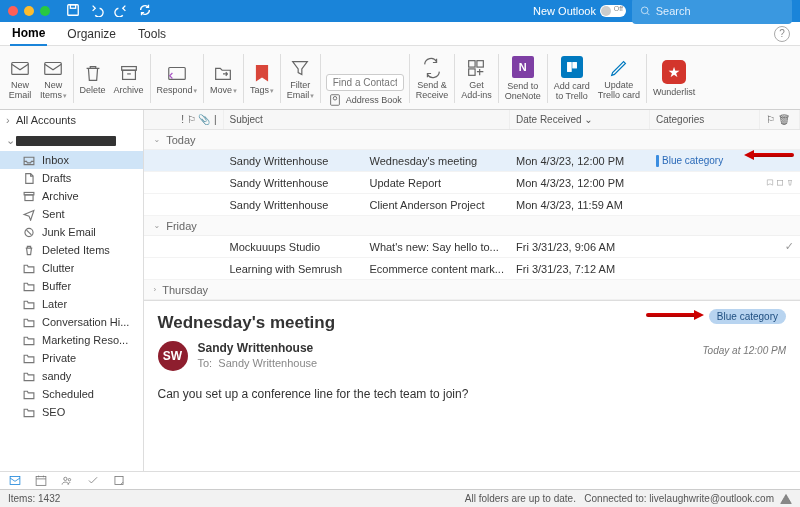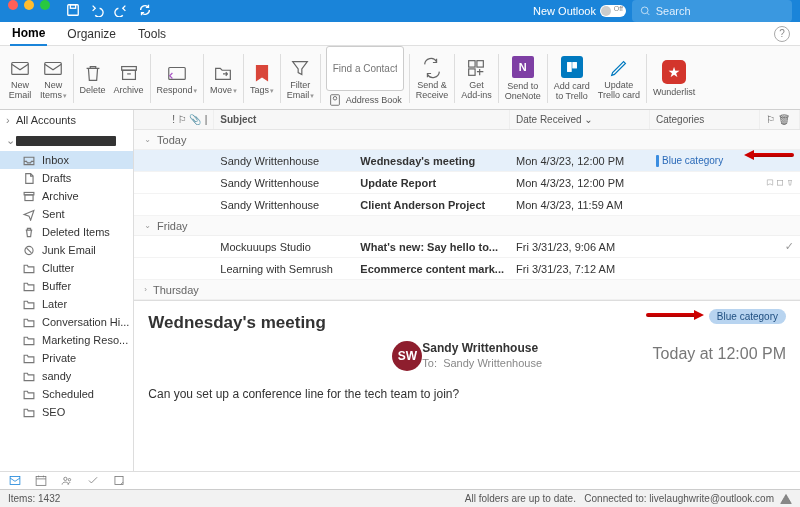--- a/index.html
+++ b/index.html
@@ -1,19 +1,19 @@
 <!DOCTYPE html>
 <html><head>
 <meta charset="utf-8">
 <style>
   * { box-sizing: border-box; margin: 0; padding: 0; font-family: -apple-system, "Segoe UI", Helvetica, Arial, sans-serif; }
   body { width: 800px; height: 507px; overflow: hidden; background: #fff; font-size: 11px; color: #333; }
 
   
-  .titlebar { height: 22px; background: #1a84d9; display: flex; padding: 0 8px; gap: 6px; color: #fff; }
+  .titlebar { height: 22px; background: #1a84d9; display: flex; align-items: center; padding: 0 8px; gap: 6px; color: #fff; }
   .traffic { display: flex; gap: 6px; margin-right: 10px; }
   .traffic span { width: 10px; height: 10px; border-radius: 50%; }
   .t-red { background:#ff5f57; } .t-yel { background:#febc2e; } .t-grn { background:#28c840; }
   .tb-icons { display:flex; gap:10px; align-items:center; }
   .tb-icons svg { width:14px; height:14px; stroke:#fff; fill:none; stroke-width:1.5; }
   .tb-spacer { flex:1; }
   .new-outlook { display:flex; align-items:center; gap:4px; font-size:11px; }
   .toggle { width:26px; height:12px; background:#fff; border-radius:6px; position:relative; }
   .toggle::after{ content:"Off"; font-size:7px; position:absolute; right:3px; top:0; color:#888;}
   .toggle::before{ content:""; width:10px; height:10px; background:#ccc; border-radius:50%; position:absolute; left:1px; top:1px;}
@@ -28,21 +28,21 @@
   .menutabs .tab.active { font-weight:600; border-bottom:2px solid #1a84d9; color:#000; }
   .help-q { margin-left:auto; width:16px; height:16px; border:1px solid #aaa; border-radius:50%; display:flex; align-items:center; justify-content:center; font-size:10px; color:#888;}
 
   
   .ribbon { height:64px; display:flex; align-items:stretch; border-bottom:1px solid #d0d0d0; padding:4px 4px 2px 4px; background:#fafafa; }
   .rgroup { display:flex; flex-direction:column; align-items:center; justify-content:flex-end; padding:0 3px; }
   .ritem { display:flex; flex-direction:column; align-items:center; justify-content:center; gap:2px; padding:2px 4px; min-width:32px; cursor:pointer;}
   .ritem svg, .ritem .isvg { width:22px; height:22px; stroke:#666; fill:none; stroke-width:1.3; }
   .ritem .lbl { font-size:9px; text-align:center; line-height:1.1; color:#555; white-space:pre;}
   .rsep { width:1px; background:#ddd; margin:4px 2px; }
-  .find-contact { border:1px solid #ccc; border-radius:3px; font-size:10px; padding:16px 6px; color:#aaa; margin-bottom:2px; width:78px;}
+  .find-contact { border:1px solid #ccc; border-radius:3px; font-size:10px; padding:2px 6px; color:#aaa; margin-bottom:2px; width:78px;}
   .ab { display:flex; align-items:center; gap:4px; font-size:9px; color:#555; cursor:pointer;}
   .ab svg { width:14px; height:14px; stroke:#666; fill:none;}
   .wlist { width:24px; height:24px; background:#d3352c; border-radius:5px; display:flex; align-items:center; justify-content:center; margin-bottom:2px;}
   .wlist::before{content:"★"; color:#fff; font-size:14px;}
   .trello { width:22px; height:22px; background:#0079bf; border-radius:3px; display:flex; align-items:center; justify-content:center; margin-bottom:2px;}
   .trello svg { stroke:#fff; fill:#fff; }
   .onenote { width:22px; height:22px; background:#7e3fa4; border-radius:2px; display:flex; align-items:center; justify-content:center; color:#fff; font-size:11px; font-weight:bold; margin-bottom:2px;}
 
   
   .main { display:flex; height:calc(507px - 22px - 24px - 64px - 18px - 18px); }
@@ -55,42 +55,42 @@
   .folder.sel { background:#cfe4f7; }
   .folder svg { width:14px; height:13px; stroke:#777; fill:none; stroke-width:1.4;}
   .folder .flbl { white-space:nowrap; overflow:hidden; text-overflow:ellipsis;}
   .redact { background:#333; height:10px; width:100px; border-radius:1px;}
 
   
   .mailcol { flex:1; display:flex; flex-direction:column; border-right:none;}
   .listhdr { height:20px; display:flex; align-items:center; border-bottom:1px solid #e5e5e5; font-size:10px; color:#555; background:#f7f7f7;}
   .listhdr > div { padding:0 6px; border-right:1px solid #eee; display:flex; align-items:center; height:100%;}
   .col-flags{ width:80px; justify-content:flex-end; gap:4px;}
-  .col-from{ width:140px;} .col-subj{ flex:1; min-width:120px;font-weight:bold;} .col-date{ width:140px;} .col-cat{ width:110px;} .col-act{ width:40px; gap:2px;}
+  .col-from{ width:140px;} .col-subj{ flex:1; min-width:120px;} .col-date{ width:140px;} .col-cat{ width:110px;} .col-act{ width:40px; gap:2px;}
   .grp { height:20px; display:flex; align-items:center; gap:6px; padding-left:10px; background:#fafafa; font-size:11px; color:#666; border-bottom:1px solid #f0f0f0;}
   .grp .chev{ font-size:8px; color:#999;}
   .row { height:22px; display:flex; align-items:center; border-bottom:1px solid #f3f3f3; font-size:11px; cursor:pointer;}
   .row.sel { background:#e6f0fa; }
   .row > div { padding:0 6px; white-space:nowrap; overflow:hidden; text-overflow:ellipsis;}
   .cat-chip { font-size:10px; color:#2a6ab8; display:flex; align-items:center; gap:3px;}
   .cat-chip::before{ content:""; width:3px; height:12px; background:#3a8de0; border-radius:1px; display:inline-block;}
   .row-icons{ display:flex; gap:2px; justify-content:flex-end;}
   .row-icons svg{ width:11px; height:11px; stroke:#aaa; fill:none;}
 
   
   .reading { flex:1; border-top:1px solid #ddd; padding:8px 14px; position:relative; overflow:hidden;}
   .reading h2{ font-size:17px; font-weight:700; margin:4px 0 8px 0; }
   .cat-badge{ position:absolute; top:8px; right:14px; background:#b8d4f0; color:#1f4f80; font-size:10px; padding:2px 8px; border-radius:9px;}
-  .from-row{ display:flex; align-items:flex-start; justify-content:center;}
+  .from-row{ display:flex; align-items:flex-start; gap:10px;}
   .avatar{ width:30px; height:30px; border-radius:50%; background:#8e1e2e; color:#fff; font-size:12px; font-weight:600; display:flex; align-items:center; justify-content:center;}
   .from-info{ font-size:11px;}
   .from-info .sender{ font-weight:600; font-size:12px;}
   .from-info .to{ color:#888; margin-top:2px;}
   .msg-body{ margin-top:16px; font-size:12px;}
-  .timestamp{ position:absolute; right:14px; top:44px; font-size:16px; color:#777;}
+  .timestamp{ position:absolute; right:14px; top:44px; font-size:10px; color:#777;font-style:italic;}
   .red-arrow{ position:absolute; height:8px; pointer-events:none;}
   .red-arrow .shaft{ height:4px; background:linear-gradient(#d00,#a00); border-radius:2px; position:absolute; top:2px; left:0; right:8px;}
   .red-arrow .head{ width:0; height:0; border-top:5px solid transparent; border-bottom:5px solid transparent; border-left:10px solid #c00; position:absolute; right:0; top:-1px;}
   .red-arrow.left .head{ border-left:none; border-right:10px solid #c00; left:0; right:auto;}
   .red-arrow.left .shaft{ left:8px; right:0;}
 
   
   .viewbar{ height:18px; border-top:1px solid #ddd; display:flex; align-items:center; gap:12px; padding-left:8px;}
   .viewbar svg{ width:14px; height:13px; stroke:#777; fill:none; cursor:pointer;}
   .viewbar .sel{ stroke:#1a84d9;}
@@ -304,30 +304,30 @@
           <span class="flbl">Archive</span>
         </div>
         <div class="folder">
           <svg viewBox="0 0 16 16">
             <path d="M2 8l12-5-4 12-2-5z"></path>
           </svg>
           <span class="flbl">Sent</span>
         </div>
         <div class="folder">
           <svg viewBox="0 0 16 16">
-            <path d="M4 5h8M6 5V3h4v2M5 5l1 8h4l1-8"></path>
-          </svg>
-          <span class="flbl">Deleted Items</span>
-        </div>
-        <div class="folder">
-          <svg viewBox="0 0 16 16">
             <circle cx="8" cy="8" r="5"></circle>
             <path d="M5 5l6 6"></path>
           </svg>
           <span class="flbl">Junk Email</span>
+        </div>
+        <div class="folder">
+          <svg viewBox="0 0 16 16">
+            <path d="M4 5h8M6 5V3h4v2M5 5l1 8h4l1-8"></path>
+          </svg>
+          <span class="flbl">Deleted Items</span>
         </div>
         <div class="folder">
           <svg viewBox="0 0 16 16">
             <path d="M2 4h4l1 2h7v7H2z"></path>
           </svg>
           <span class="flbl">Clutter</span>
         </div>
         <div class="folder">
           <svg viewBox="0 0 16 16">
             <path d="M2 4h4l1 2h7v7H2z"></path>

